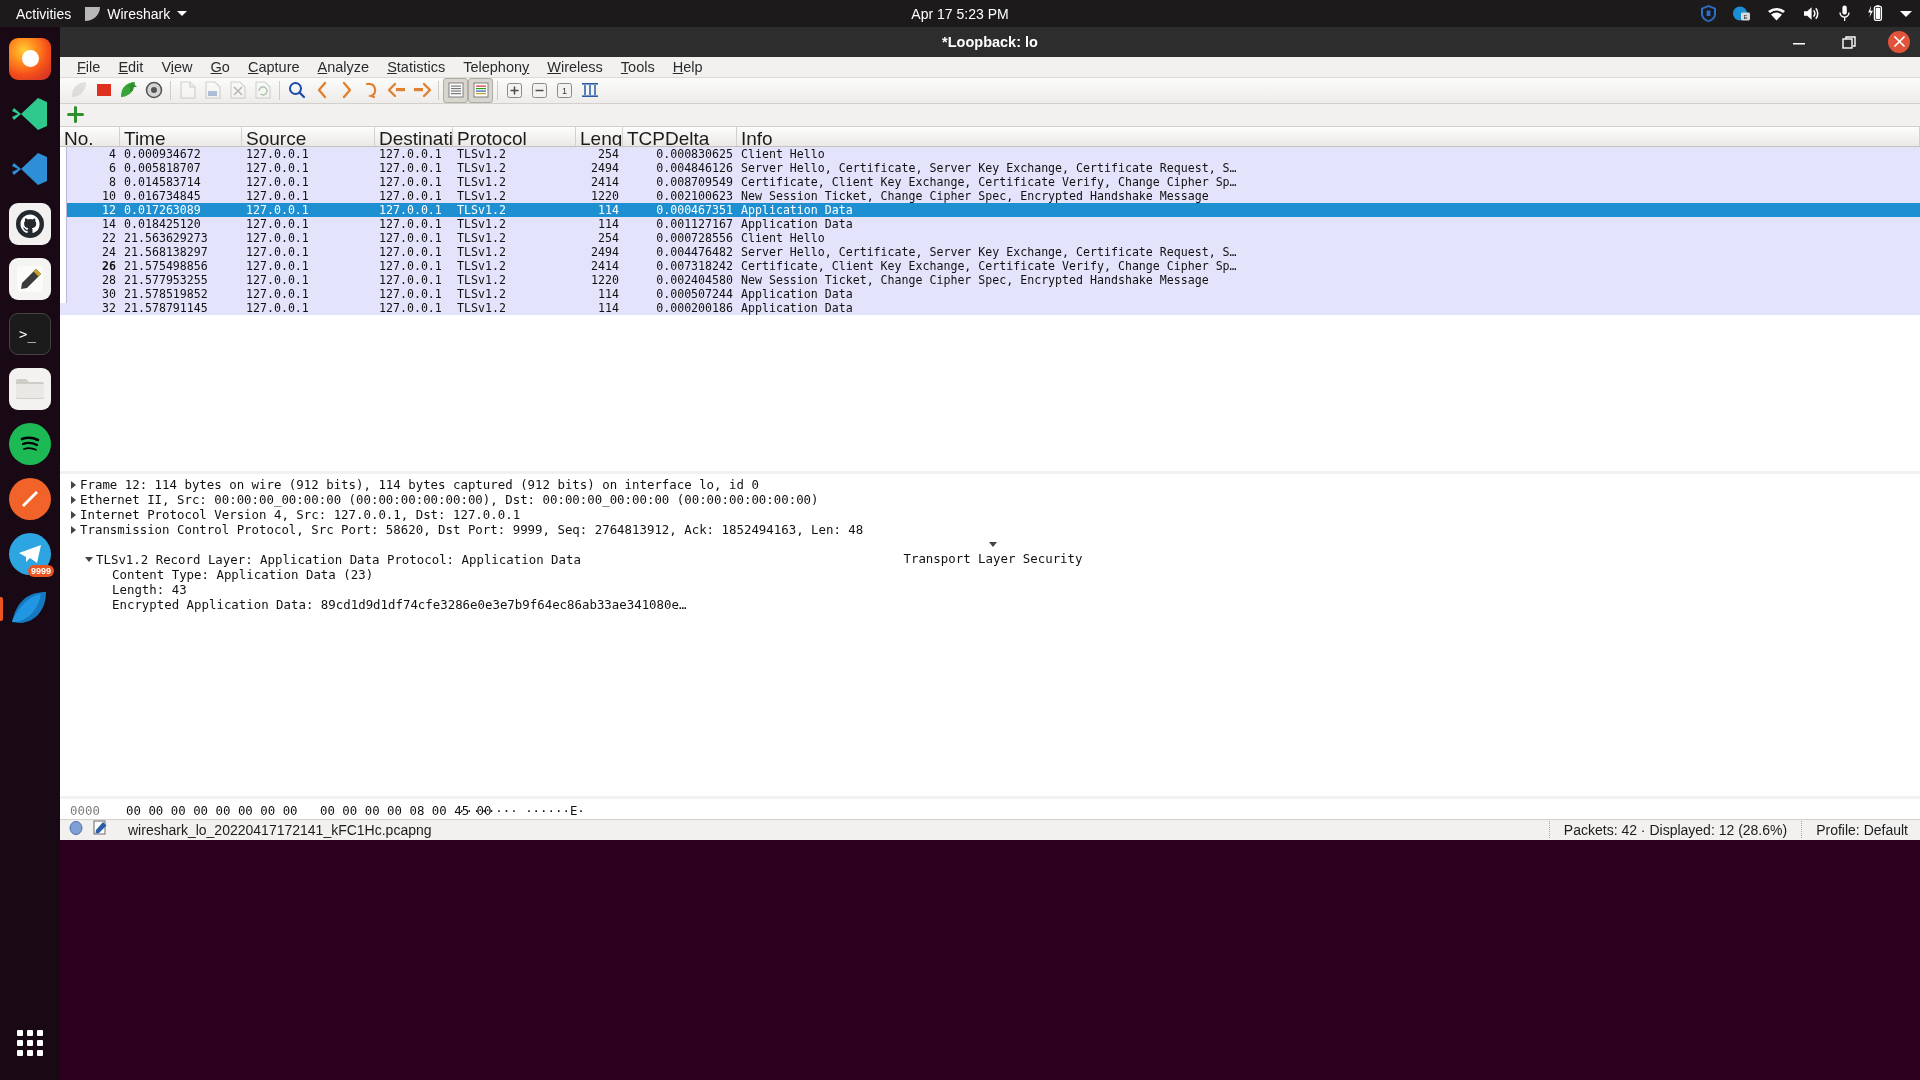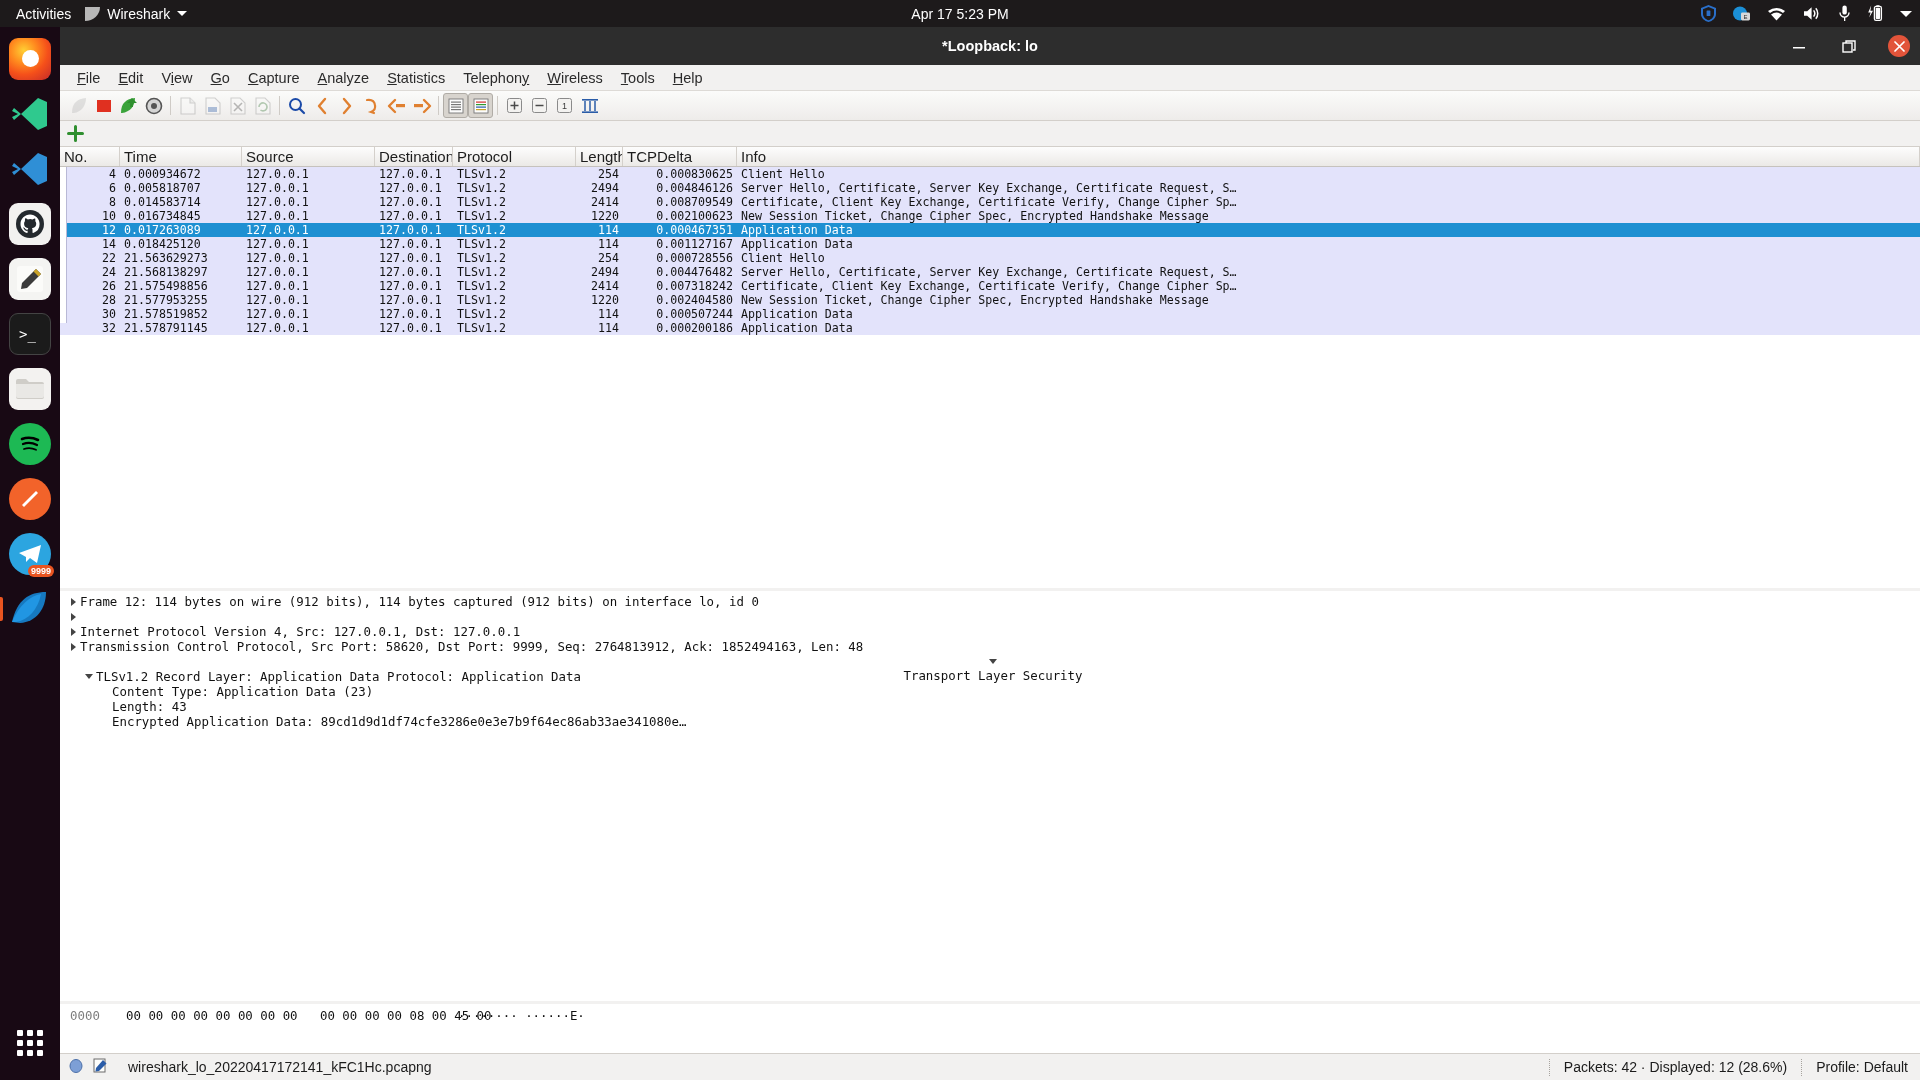--- a/index.html
+++ b/index.html
@@ -63,21 +63,21 @@
   #dock .apps-grid {
     position: absolute; bottom: 10px; left: 0; width: 60px; height: 55px;
     display: flex; align-items: center; justify-content: center; cursor: pointer;
   }
   #dock .apps-grid .g { display: grid; grid-template-columns: repeat(3,6px);
     grid-template-rows: repeat(3,6px); gap: 4px; }
   #dock .apps-grid .g i { width: 6px; height: 6px; background: #fff; border-radius: 1px; display:block; }
 
   
   #ws-window {
-    position: absolute; top: 27px; left: 60px; width: 1860px; height: 1053px;
+    position: absolute; top: 27px; left: 60px; width: 1860px; height: 813px;
     background: #f2f1f0; display: flex; flex-direction: column;
   }
   #ws-titlebar {
     height: 38px; background: #2d2d2d; color: #ffffff;
     display: flex; align-items: center; justify-content: center;
     position: relative; font-size: 14.5px; font-weight: bold;
   }
   #ws-titlebar .wbtns { position: absolute; right: 10px; display: flex; align-items: center; gap: 28px; }
   #ws-titlebar .wbtn { cursor: pointer; display: flex; align-items: center; justify-content: center;
     width: 22px; height: 22px; color: #ffffff; }
@@ -122,21 +122,21 @@
   .fbtn { cursor: pointer; display: flex; align-items: center; }
   #filter-add { width: 22px; height: 22px; display: flex; align-items: center; justify-content: center; cursor: pointer; }
 
   
   #packet-list-pane {
     height: 444px; background: #ffffff; overflow: hidden;
     border-bottom: 3px solid #f2f1f0; position: relative;
   }
   #pl-header {
     display: flex; height: 20px; background: linear-gradient(#fdfdfd,#ebe9e6);
-    border-bottom: 1px solid #c6c2bd; font-size: 15px; color: #1c1c1c;
+    border-bottom: 1px solid #c6c2bd; font-size: 19px; color: #1c1c1c;
   }
   #pl-header .th {
     border-right: 1px solid #d4d0cb; padding: 1px 0 0 4px; overflow: hidden;
     white-space: nowrap; cursor: pointer;
   }
   .pl-row {
     display: flex; height: 14px; font-family: "DejaVu Sans Mono", monospace;
     font-size: 11.6px; line-height: 14px; color: #111111;
     background: #e3e3fb; cursor: pointer; white-space: nowrap;
   }
@@ -611,21 +611,21 @@
           <div class="td num" style="width: 60px; flex: 0 0 60px;">24</div>
           <div class="td time" style="width: 122px; flex: 0 0 122px; padding-left: 4px;">21.568138297</div>
           <div class="td src" style="width: 133px; flex: 0 0 133px; padding-left: 4px;">127.0.0.1</div>
           <div class="td dst" style="width: 78px; flex: 0 0 78px; padding-left: 4px;">127.0.0.1</div>
           <div class="td proto" style="width: 123px; flex: 0 0 123px; padding-left: 4px;">TLSv1.2</div>
           <div class="td len" style="width: 47px; flex: 0 0 47px;">2494</div>
           <div class="td delta" style="width: 114px; flex: 0 0 114px;">0.004476482</div>
           <div class="td info" style="width: 1183px; flex: 0 0 1183px; padding-left: 4px;">Server Hello, Certificate, Server Key Exchange, Certificate Request, S…</div>
         </div>
         <div class="pl-row">
-          <div class="td num" style="width: 60px; flex: 0 0 60px;">26</div>
+          <div class="td num" style="width: 60px; flex: 0 0 60px; font-weight: bold;">26</div>
           <div class="td time" style="width: 122px; flex: 0 0 122px; padding-left: 4px;">21.575498856</div>
           <div class="td src" style="width: 133px; flex: 0 0 133px; padding-left: 4px;">127.0.0.1</div>
           <div class="td dst" style="width: 78px; flex: 0 0 78px; padding-left: 4px;">127.0.0.1</div>
           <div class="td proto" style="width: 123px; flex: 0 0 123px; padding-left: 4px;">TLSv1.2</div>
           <div class="td len" style="width: 47px; flex: 0 0 47px;">2414</div>
           <div class="td delta" style="width: 114px; flex: 0 0 114px;">0.007318242</div>
           <div class="td info" style="width: 1183px; flex: 0 0 1183px; padding-left: 4px;">Certificate, Client Key Exchange, Certificate Verify, Change Cipher Sp…</div>
         </div>
         <div class="pl-row">
           <div class="td num" style="width: 60px; flex: 0 0 60px;">28</div>
@@ -664,20 +664,21 @@
       <div class="dt-row" style="padding-left: 6px;">
         <span class="dt-arrow">
           <span class="tri-r"></span>
         </span>
         <span>Frame 12: 114 bytes on wire (912 bits), 114 bytes captured (912 bits) on interface lo, id 0</span>
       </div>
       <div class="dt-row" style="padding-left: 6px;">
         <span class="dt-arrow">
           <span class="tri-r"></span>
         </span>
+        <span>Ethernet II, Src: 00:00:00_00:00:00 (00:00:00:00:00:00), Dst: 00:00:00_00:00:00 (00:00:00:00:00:00)</span>
       </div>
       <div class="dt-row" style="padding-left: 6px;">
         <span class="dt-arrow">
           <span class="tri-r"></span>
         </span>
         <span>Internet Protocol Version 4, Src: 127.0.0.1, Dst: 127.0.0.1</span>
       </div>
       <div class="dt-row" style="padding-left: 6px;">
         <span class="dt-arrow">
           <span class="tri-r"></span>

